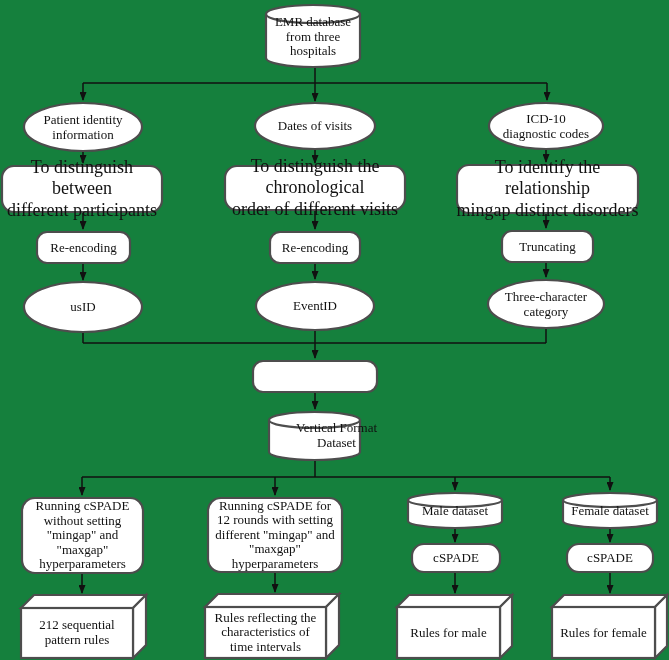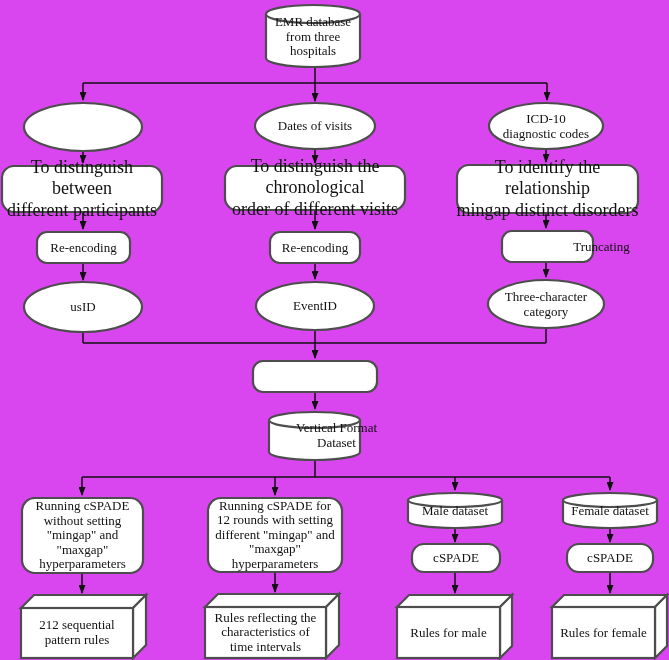--- a/index.html
+++ b/index.html
@@ -1,19 +1,19 @@
 <!DOCTYPE html>
 <html><head>
 <meta charset="utf-8">
 <style>
   html,body{margin:0;padding:0;background:#ffffff;}
   #canvas{
     position:relative;
     width:669px;height:660px;
-    background:#d946ef;
+    background:#15803d;
     font-family:"Liberation Serif","DejaVu Serif",serif;
     overflow:hidden;
   }
   #shapes{position:absolute;top:0;left:0;}
   .node-text{
     position:absolute;
     display:flex;align-items:center;justify-content:center;
     text-align:center;
     white-space:pre-line;
     color:#111111;
@@ -142,34 +142,36 @@
         <polygon points="655,607 667,595 667,646 655,658"></polygon>
         <rect x="552" y="607" width="103" height="51"></rect>
       </g>
     </g>
   </svg>
 
   <div class="node-text t-tight" style="left:266px;top:9px;width:94px;height:56px;">EMR database
 from three
 hospitals</div>
 
+  <div class="node-text" style="left:24px;top:105px;width:118px;height:44px;">Patient identity
+information</div>
   <div class="node-text" style="left:255px;top:104px;width:120px;height:44px;">Dates of visits</div>
   <div class="node-text" style="left:489px;top:104px;width:114px;height:44px;">ICD-10
 diagnostic codes</div>
 
   <div class="node-text t-sm" style="left:0px;top:166px;width:164px;height:46px;">To distinguish between
 different participants</div>
   <div class="node-text t-sm" style="left:222px;top:166px;width:186px;height:44px;">To distinguish the chronological
 order of different visits</div>
   <div class="node-text t-sm" style="left:455px;top:165px;width:185px;height:48px;">To identify the relationship
 mingap distinct disorders</div>
 
   <div class="node-text" style="left:37px;top:232px;width:93px;height:31px;">Re-encoding</div>
   <div class="node-text" style="left:270px;top:232px;width:90px;height:31px;">Re-encoding</div>
-  <div class="node-text" style="left:516px;top:231px;width:91px;height:31px;padding-left:40px;">Truncating</div>
+  <div class="node-text" style="left:502px;top:231px;width:91px;height:31px;">Truncating</div>
 
   <div class="node-text" style="left:26px;top:284px;width:114px;height:46px;">usID</div>
   <div class="node-text" style="left:257px;top:283px;width:116px;height:46px;">EventID</div>
   <div class="node-text" style="left:490px;top:281px;width:112px;height:46px;">Three-character
 category</div>
 
 
   <div class="node-text t-tight" style="left:269px;top:417px;width:91px;height:38px;padding-left:22px;">Vertical Format
 Dataset</div>
 

